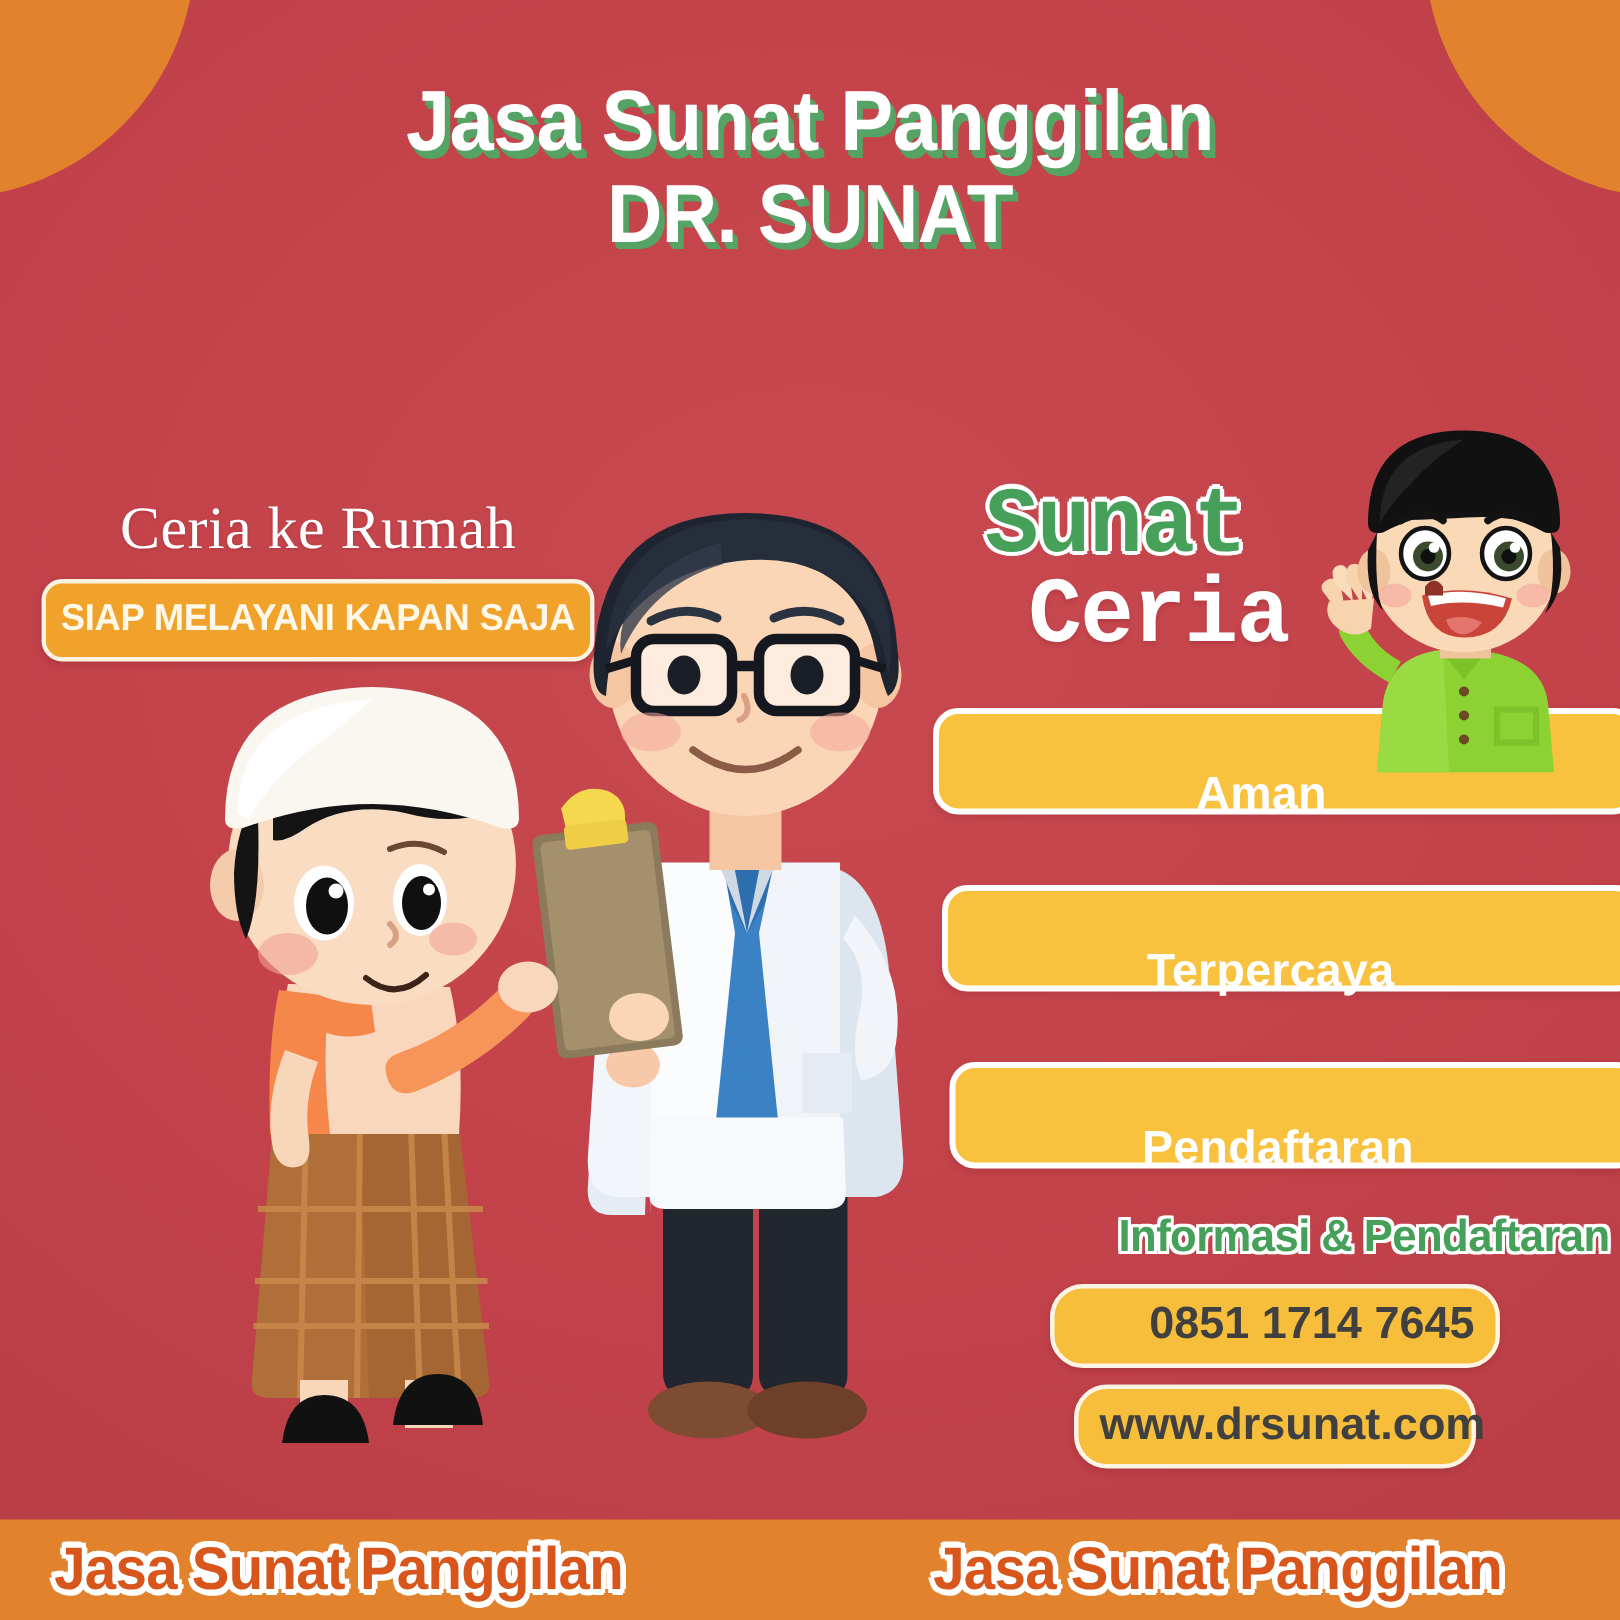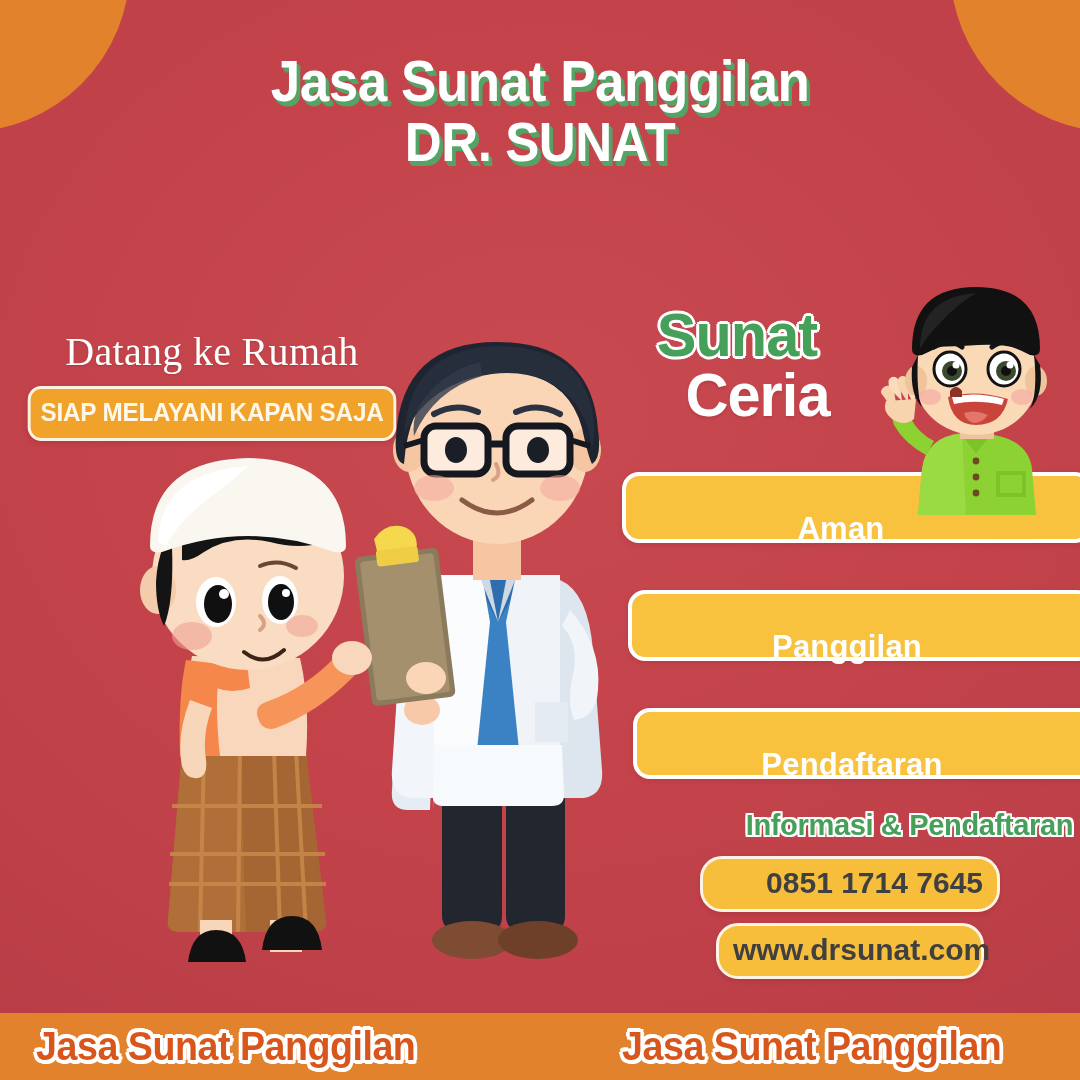--- a/index.html
+++ b/index.html
@@ -75,23 +75,24 @@
     padding:9px 10px 11px 10px;
     box-shadow:0 2px 5px rgba(110,25,25,.22);
     transform:scaleX(0.97);
   }
 
   
   .right-block{
     position:absolute; left:620px; top:305px; width:460px; z-index:7;
   }
   .brand{
-    margin:0 0 10px 0;
+    margin:16px 0 10px 0;
     padding-left:28px;
     line-height:0.97;
+    font-family:Liberation Mono, monospace;
   }
   .brand .b1{
     display:block;
     font-size:62px; font-weight:700;
     color:#46A05A;
     letter-spacing:-1px;
     transform:scaleX(0.96);
     text-shadow:
       -2px -2px 0 #FFFFFF, 2px -2px 0 #FFFFFF,
       -2px  2px 0 #FFFFFF, 2px  2px 0 #FFFFFF,
@@ -386,37 +387,37 @@
 
     <path d="M90 106 Q96 98 102 106 L102 112 L90 112 Z" fill="#8E3228"></path>
   </svg>
 
   <div class="headline">
     <span class="line l1">Jasa Sunat Panggilan</span>
     <span class="line l2">DR. SUNAT</span>
   </div>
 
   <div class="left-block">
-    <div class="datang">Datang ke Rumah</div>
+    <div class="datang">Ceria ke Rumah</div>
     <div class="siap-badge">SIAP MELAYANI KAPAN SAJA</div>
   </div>
 
   <div class="right-block">
     <div class="brand">
       <span class="b1">Sunat</span>
       <span class="b2">Ceria</span>
     </div>
   </div>
 
   <div class="features">
     <div class="feat-pill p0">
       <span>Aman</span>
     </div>
     <div class="feat-pill p1">
-      <span>Panggilan</span>
+      <span>Terpercaya</span>
     </div>
     <div class="feat-pill p2">
       <span>Pendaftaran</span>
     </div>
   </div>
 
   <div class="contact">
     <span class="info-head">Informasi &amp; Pendaftaran</span>
     <div class="contact-pill phone">0851 1714 7645</div>
     <div class="contact-pill web">www.drsunat.com</div>

